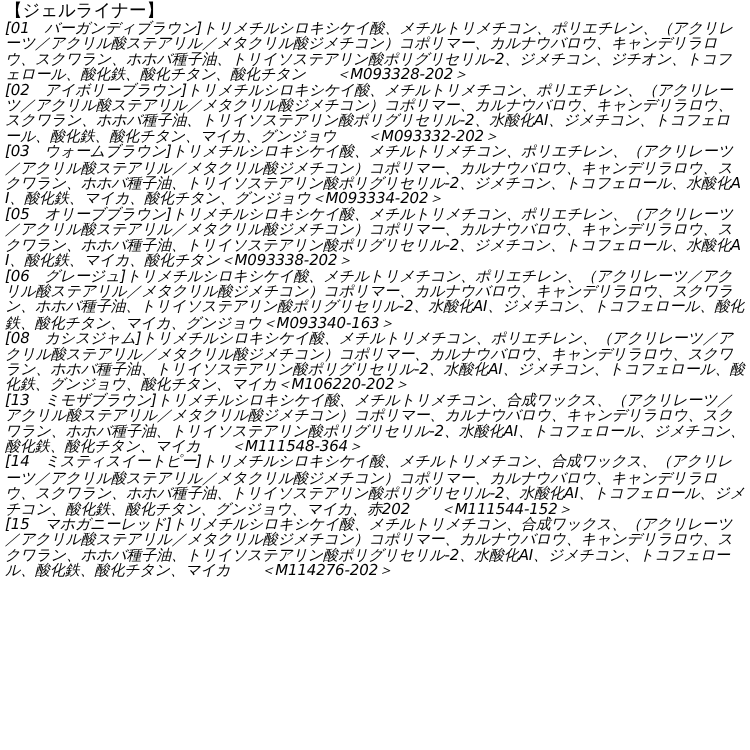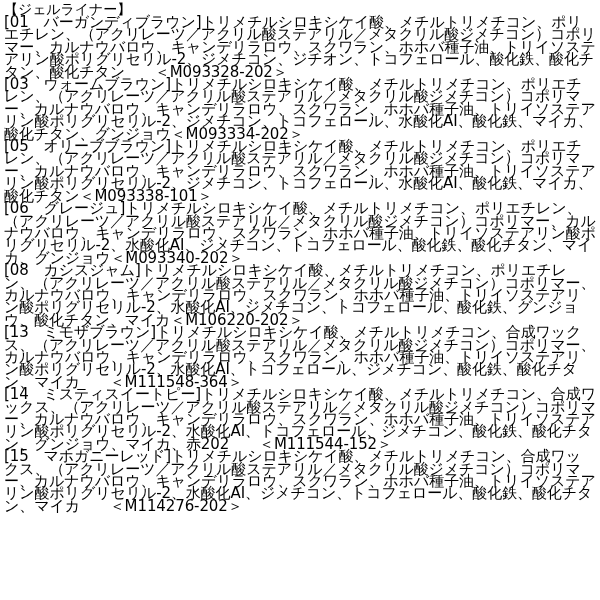--- a/index.html
+++ b/index.html
@@ -28,30 +28,32 @@
     font-size: 14px;
     line-height: 13px;
     white-space: pre;
     margin-bottom: 0px;
   }
   .entry {
     white-space: pre-wrap;
     word-break: break-all;
     margin: 0;
     padding: 0;
-    font-size: 15px;
+    font-size: 12px;
     line-height: 12.4px;
+    font-style: italic;
   }
 </style>
 </head>
 <body>
 
 <div id="page">
   <div class="doc-title">【ジェルライナー】</div>
   <div class="entry">[01　バーガンディブラウン]トリメチルシロキシケイ酸、メチルトリメチコン、ポリエチレン、（アクリレーツ／アクリル酸ステアリル／メタクリル酸ジメチコン）コポリマー、カルナウバロウ、キャンデリラロウ、スクワラン、ホホバ種子油、トリイソステアリン酸ポリグリセリル-2、ジメチコン、ジチオン、トコフェロール、酸化鉄、酸化チタン、酸化チタン　　＜M093328-202＞</div>
+  <div class="entry">[02　アイボリーブラウン]トリメチルシロキシケイ酸、メチルトリメチコン、ポリエチレン、（アクリレーツ／アクリル酸ステアリル／メタクリル酸ジメチコン）コポリマー、カルナウバロウ、キャンデリラロウ、スクワラン、ホホバ種子油、トリイソステアリン酸ポリグリセリル-2、水酸化AI、ジメチコン、トコフェロール、酸化鉄、酸化チタン、マイカ、グンジョウ　　＜M093332-202＞</div>
   <div class="entry">[03　ウォームブラウン]トリメチルシロキシケイ酸、メチルトリメチコン、ポリエチレン、（アクリレーツ／アクリル酸ステアリル／メタクリル酸ジメチコン）コポリマー、カルナウバロウ、キャンデリラロウ、スクワラン、ホホバ種子油、トリイソステアリン酸ポリグリセリル-2、ジメチコン、トコフェロール、水酸化AI、酸化鉄、マイカ、酸化チタン、グンジョウ＜M093334-202＞</div>
-  <div class="entry">[05　オリーブブラウン]トリメチルシロキシケイ酸、メチルトリメチコン、ポリエチレン、（アクリレーツ／アクリル酸ステアリル／メタクリル酸ジメチコン）コポリマー、カルナウバロウ、キャンデリラロウ、スクワラン、ホホバ種子油、トリイソステアリン酸ポリグリセリル-2、ジメチコン、トコフェロール、水酸化AI、酸化鉄、マイカ、酸化チタン＜M093338-101＞</div>
-  <div class="entry">[06　グレージュ]トリメチルシロキシケイ酸、メチルトリメチコン、ポリエチレン、（アクリレーツ／アクリル酸ステアリル／メタクリル酸ジメチコン）コポリマー、カルナウバロウ、キャンデリラロウ、スクワラン、ホホバ種子油、トリイソステアリン酸ポリグリセリル-2、水酸化AI、ジメチコン、トコフェロール、酸化鉄、酸化チタン、マイカ、グンジョウ＜M093340-202＞</div>
+  <div class="entry">[05　オリーブブラウン]トリメチルシロキシケイ酸、メチルトリメチコン、ポリエチレン、（アクリレーツ／アクリル酸ステアリル／メタクリル酸ジメチコン）コポリマー、カルナウバロウ、キャンデリラロウ、スクワラン、ホホバ種子油、トリイソステアリン酸ポリグリセリル-2、ジメチコン、トコフェロール、水酸化AI、酸化鉄、マイカ、酸化チタン＜M093338-202＞</div>
+  <div class="entry">[06　グレージュ]トリメチルシロキシケイ酸、メチルトリメチコン、ポリエチレン、（アクリレーツ／アクリル酸ステアリル／メタクリル酸ジメチコン）コポリマー、カルナウバロウ、キャンデリラロウ、スクワラン、ホホバ種子油、トリイソステアリン酸ポリグリセリル-2、水酸化AI、ジメチコン、トコフェロール、酸化鉄、酸化チタン、マイカ、グンジョウ＜M093340-163＞</div>
   <div class="entry">[08　カシスジャム]トリメチルシロキシケイ酸、メチルトリメチコン、ポリエチレン、（アクリレーツ／アクリル酸ステアリル／メタクリル酸ジメチコン）コポリマー、カルナウバロウ、キャンデリラロウ、スクワラン、ホホバ種子油、トリイソステアリン酸ポリグリセリル-2、水酸化AI、ジメチコン、トコフェロール、酸化鉄、グンジョウ、酸化チタン、マイカ＜M106220-202＞</div>
   <div class="entry">[13　ミモザブラウン]トリメチルシロキシケイ酸、メチルトリメチコン、合成ワックス、（アクリレーツ／アクリル酸ステアリル／メタクリル酸ジメチコン）コポリマー、カルナウバロウ、キャンデリラロウ、スクワラン、ホホバ種子油、トリイソステアリン酸ポリグリセリル-2、水酸化AI、トコフェロール、ジメチコン、酸化鉄、酸化チタン、マイカ　　＜M111548-364＞</div>
   <div class="entry">[14　ミスティスイートピー]トリメチルシロキシケイ酸、メチルトリメチコン、合成ワックス、（アクリレーツ／アクリル酸ステアリル／メタクリル酸ジメチコン）コポリマー、カルナウバロウ、キャンデリラロウ、スクワラン、ホホバ種子油、トリイソステアリン酸ポリグリセリル-2、水酸化AI、トコフェロール、ジメチコン、酸化鉄、酸化チタン、グンジョウ、マイカ、赤202　　＜M111544-152＞</div>
   <div class="entry">[15　マホガニーレッド]トリメチルシロキシケイ酸、メチルトリメチコン、合成ワックス、（アクリレーツ／アクリル酸ステアリル／メタクリル酸ジメチコン）コポリマー、カルナウバロウ、キャンデリラロウ、スクワラン、ホホバ種子油、トリイソステアリン酸ポリグリセリル-2、水酸化AI、ジメチコン、トコフェロール、酸化鉄、酸化チタン、マイカ　　＜M114276-202＞</div>
 </div>
 
 </body></html>

